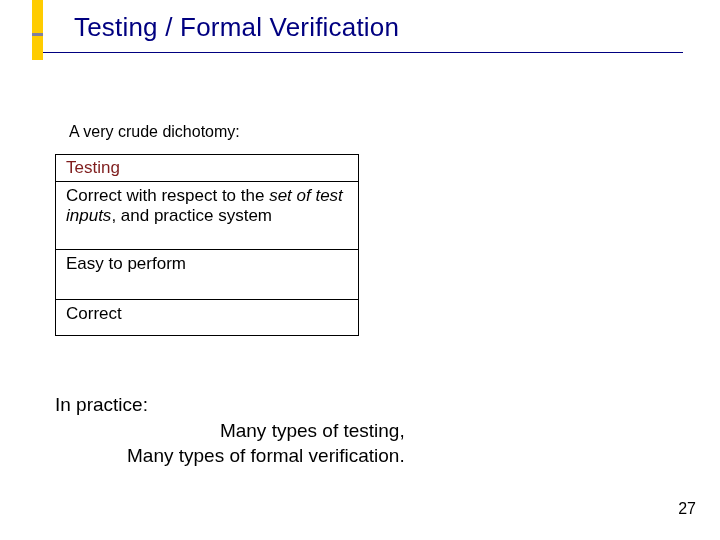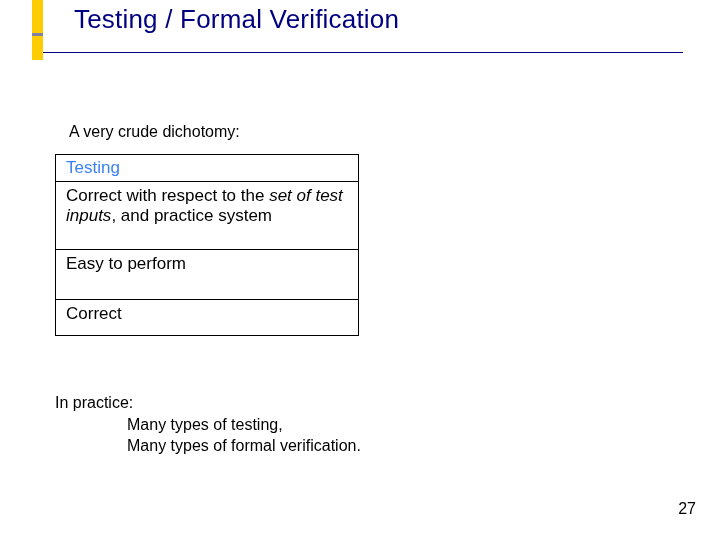--- a/index.html
+++ b/index.html
@@ -31,21 +31,21 @@
     position: absolute;
     left: 0;
     top: 33px;
     width: 11px;
     height: 3px;
     background: #8080a0;
   }
   .title {
     position: absolute;
     left: 74px;
-    top: 4px;
+    top: 12px;
     font-size: 26px;
     color: #000080;
     font-weight: 400;
     letter-spacing: 0.2px;
   }
   .title-underline {
     position: absolute;
     left: 43px;
     top: 52px;
     width: 640px;
@@ -66,44 +66,45 @@
     border-collapse: collapse;
   }
   .tbl td {
     border: 1.5px solid #000;
     padding: 4px 10px 5px 10px;
     font-size: 17px;
     vertical-align: top;
     width: 282px;
   }
   .tbl td.header {
-    color: #3b82f6;
+    color: #7f1d1d;
     padding-top: 3px;
     padding-bottom: 3px;
   }
   .tbl td.tall {
     height: 58px;
   }
   .tbl td.mid {
     height: 40px;
     margin-top: 48px;
   }
   .tbl td.short {
     height: 26px;
   }
   .ital { font-style: italic; }
   .practice {
     position: absolute;
     left: 55px;
     top: 392px;
-    font-size: 16px;
+    font-size: 19px;
     line-height: 1.35;
   }
   .practice .indent {
     padding-left: 72px;
+    text-align: right;
   }
   .pagenum {
     position: absolute;
     right: 24px;
     bottom: 22px;
     font-size: 16px;
   }
 </style>
 </head>
 <body>

